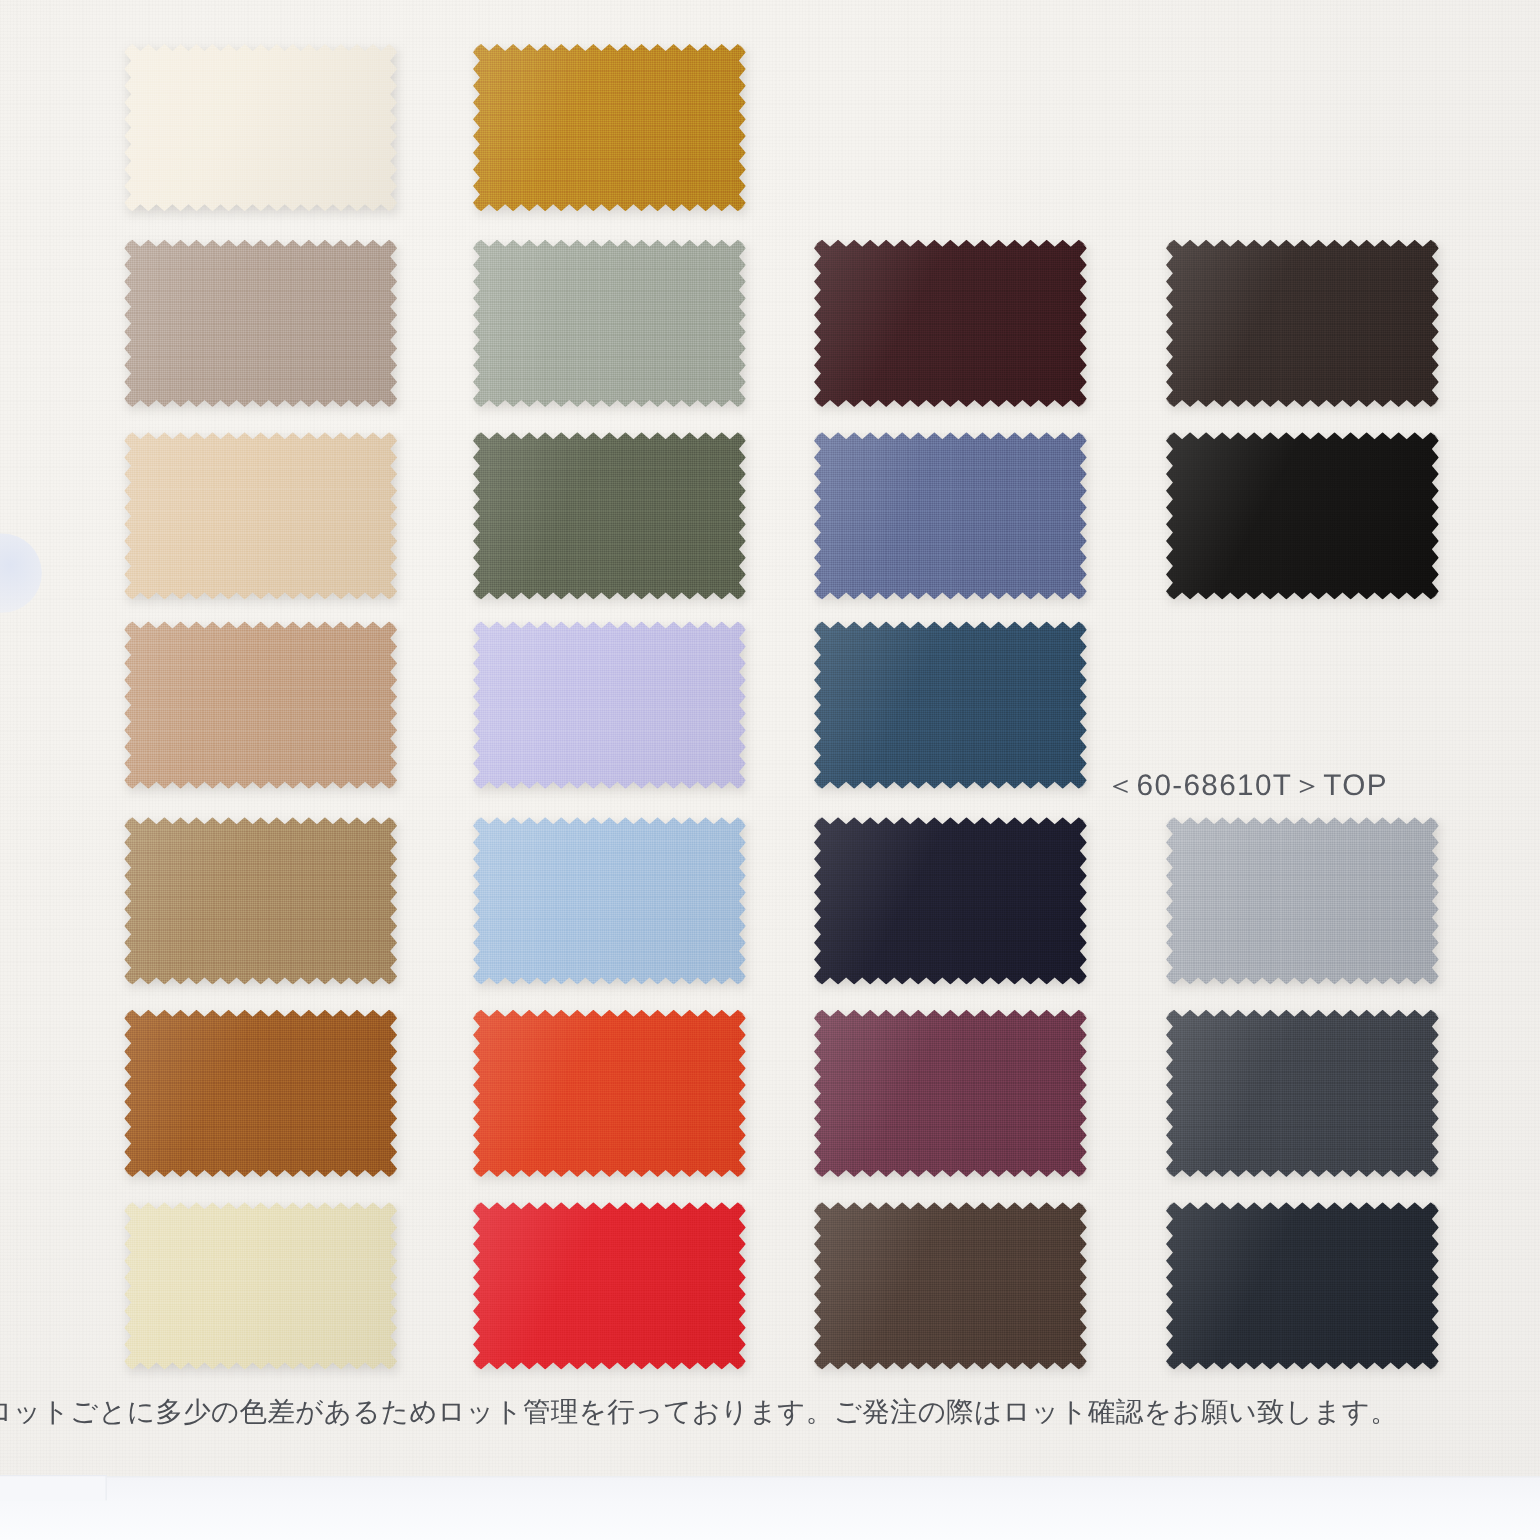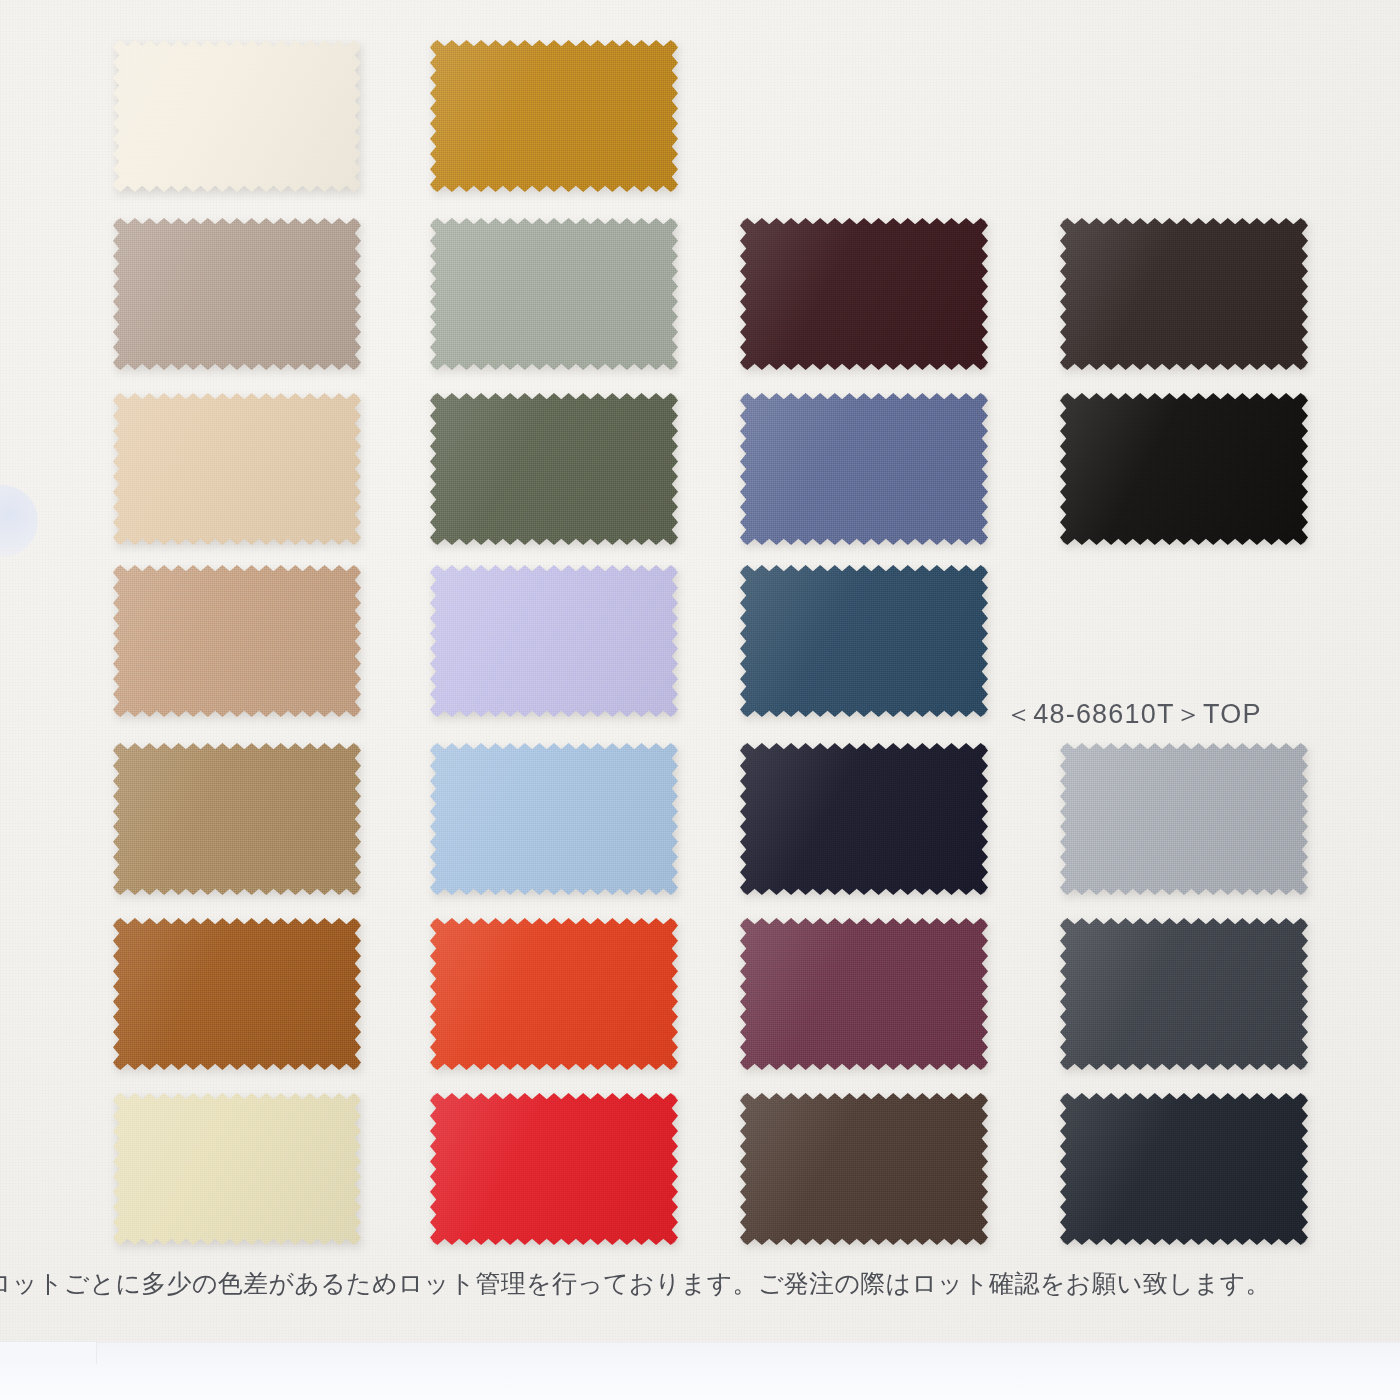--- a/index.html
+++ b/index.html
@@ -403,21 +403,21 @@
             <svg viewBox="0 0 248 152" preserveAspectRatio="none">
               <polygon points="0.0,6.3 7.3,0.0 14.6,6.3 21.9,0.0 29.2,6.3 36.5,0.0 43.8,6.3 51.1,0.0 58.4,6.3 65.6,0.0 72.9,6.3 80.2,0.0 87.5,6.3 94.8,0.0 102.1,6.3 109.4,0.0 116.7,6.3 124.0,0.0 131.3,6.3 138.6,0.0 145.9,6.3 153.2,0.0 160.5,6.3 167.8,0.0 175.1,6.3 182.4,0.0 189.6,6.3 196.9,0.0 204.2,6.3 211.5,0.0 218.8,6.3 226.1,0.0 233.4,6.3 240.7,0.0 248.0,6.3 241.7,0.0 248.0,7.6 241.7,15.2 248.0,22.8 241.7,30.4 248.0,38.0 241.7,45.6 248.0,53.2 241.7,60.8 248.0,68.4 241.7,76.0 248.0,83.6 241.7,91.2 248.0,98.8 241.7,106.4 248.0,114.0 241.7,121.6 248.0,129.2 241.7,136.8 248.0,144.4 241.7,152.0 248.0,145.7 240.7,152.0 233.4,145.7 226.1,152.0 218.8,145.7 211.5,152.0 204.2,145.7 196.9,152.0 189.6,145.7 182.4,152.0 175.1,145.7 167.8,152.0 160.5,145.7 153.2,152.0 145.9,145.7 138.6,152.0 131.3,145.7 124.0,152.0 116.7,145.7 109.4,152.0 102.1,145.7 94.8,152.0 87.5,145.7 80.2,152.0 72.9,145.7 65.6,152.0 58.4,145.7 51.1,152.0 43.8,145.7 36.5,152.0 29.2,145.7 21.9,152.0 14.6,145.7 7.3,152.0 0.0,145.7 6.3,152.0 0.0,144.4 6.3,136.8 0.0,129.2 6.3,121.6 0.0,114.0 6.3,106.4 0.0,98.8 6.3,91.2 0.0,83.6 6.3,76.0 0.0,68.4 6.3,60.8 0.0,53.2 6.3,45.6 0.0,38.0 6.3,30.4 0.0,22.8 6.3,15.2 0.0,7.6 6.3,0.0" fill="#20252e"></polygon>
             </svg>
           </div>
           <div class="weave" style="clip-path: polygon(0% 4.14%, 2.94% 0%, 5.89% 4.14%, 8.83% 0%, 11.77% 4.14%, 14.72% 0%, 17.66% 4.14%, 20.6% 0%, 23.55% 4.14%, 26.45% 0%, 29.4% 4.14%, 32.34% 0%, 35.28% 4.14%, 38.23% 0%, 41.17% 4.14%, 44.11% 0%, 47.06% 4.14%, 50% 0%, 52.94% 4.14%, 55.89% 0%, 58.83% 4.14%, 61.77% 0%, 64.72% 4.14%, 67.66% 0%, 70.6% 4.14%, 73.55% 0%, 76.45% 4.14%, 79.4% 0%, 82.34% 4.14%, 85.28% 0%, 88.23% 4.14%, 91.17% 0%, 94.11% 4.14%, 97.06% 0%, 100% 4.14%, 97.46% 0%, 100% 5%, 97.46% 10%, 100% 15%, 97.46% 20%, 100% 25%, 97.46% 30%, 100% 35%, 97.46% 40%, 100% 45%, 97.46% 50%, 100% 55%, 97.46% 60%, 100% 65%, 97.46% 70%, 100% 75%, 97.46% 80%, 100% 85%, 97.46% 90%, 100% 95%, 97.46% 100%, 100% 95.86%, 97.06% 100%, 94.11% 95.86%, 91.17% 100%, 88.23% 95.86%, 85.28% 100%, 82.34% 95.86%, 79.4% 100%, 76.45% 95.86%, 73.55% 100%, 70.6% 95.86%, 67.66% 100%, 64.72% 95.86%, 61.77% 100%, 58.83% 95.86%, 55.89% 100%, 52.94% 95.86%, 50% 100%, 47.06% 95.86%, 44.11% 100%, 41.17% 95.86%, 38.23% 100%, 35.28% 95.86%, 32.34% 100%, 29.4% 95.86%, 26.45% 100%, 23.55% 95.86%, 20.6% 100%, 17.66% 95.86%, 14.72% 100%, 11.77% 95.86%, 8.83% 100%, 5.89% 95.86%, 2.94% 100%, 0% 95.86%, 2.54% 100%, 0% 95%, 2.54% 90%, 0% 85%, 2.54% 80%, 0% 75%, 2.54% 70%, 0% 65%, 2.54% 60%, 0% 55%, 2.54% 50%, 0% 45%, 2.54% 40%, 0% 35%, 2.54% 30%, 0% 25%, 2.54% 20%, 0% 15%, 2.54% 10%, 0% 5%, 2.54% 0%);"></div>
           <div class="sheen" style="clip-path: polygon(0% 4.14%, 2.94% 0%, 5.89% 4.14%, 8.83% 0%, 11.77% 4.14%, 14.72% 0%, 17.66% 4.14%, 20.6% 0%, 23.55% 4.14%, 26.45% 0%, 29.4% 4.14%, 32.34% 0%, 35.28% 4.14%, 38.23% 0%, 41.17% 4.14%, 44.11% 0%, 47.06% 4.14%, 50% 0%, 52.94% 4.14%, 55.89% 0%, 58.83% 4.14%, 61.77% 0%, 64.72% 4.14%, 67.66% 0%, 70.6% 4.14%, 73.55% 0%, 76.45% 4.14%, 79.4% 0%, 82.34% 4.14%, 85.28% 0%, 88.23% 4.14%, 91.17% 0%, 94.11% 4.14%, 97.06% 0%, 100% 4.14%, 97.46% 0%, 100% 5%, 97.46% 10%, 100% 15%, 97.46% 20%, 100% 25%, 97.46% 30%, 100% 35%, 97.46% 40%, 100% 45%, 97.46% 50%, 100% 55%, 97.46% 60%, 100% 65%, 97.46% 70%, 100% 75%, 97.46% 80%, 100% 85%, 97.46% 90%, 100% 95%, 97.46% 100%, 100% 95.86%, 97.06% 100%, 94.11% 95.86%, 91.17% 100%, 88.23% 95.86%, 85.28% 100%, 82.34% 95.86%, 79.4% 100%, 76.45% 95.86%, 73.55% 100%, 70.6% 95.86%, 67.66% 100%, 64.72% 95.86%, 61.77% 100%, 58.83% 95.86%, 55.89% 100%, 52.94% 95.86%, 50% 100%, 47.06% 95.86%, 44.11% 100%, 41.17% 95.86%, 38.23% 100%, 35.28% 95.86%, 32.34% 100%, 29.4% 95.86%, 26.45% 100%, 23.55% 95.86%, 20.6% 100%, 17.66% 95.86%, 14.72% 100%, 11.77% 95.86%, 8.83% 100%, 5.89% 95.86%, 2.94% 100%, 0% 95.86%, 2.54% 100%, 0% 95%, 2.54% 90%, 0% 85%, 2.54% 80%, 0% 75%, 2.54% 70%, 0% 65%, 2.54% 60%, 0% 55%, 2.54% 50%, 0% 45%, 2.54% 40%, 0% 35%, 2.54% 30%, 0% 25%, 2.54% 20%, 0% 15%, 2.54% 10%, 0% 5%, 2.54% 0%);"></div>
         </div>
       </div>
     </div>
 
-  <div id="product-code" style="left: 1005px; top: 696px;">＜48-68610T＞TOP</div>
+  <div id="product-code" style="left: 1005px; top: 696px;">＜60-68610T＞TOP</div>
 
   <div id="footer-note">ロットごとに多少の色差があるためロット管理を行っております。ご発注の際はロット確認をお願い致します。</div>
 
   <div id="sheet-edge">
     <div id="sheet-edge-notch"></div>
   </div>
 
 </div>
 
 </body></html>

